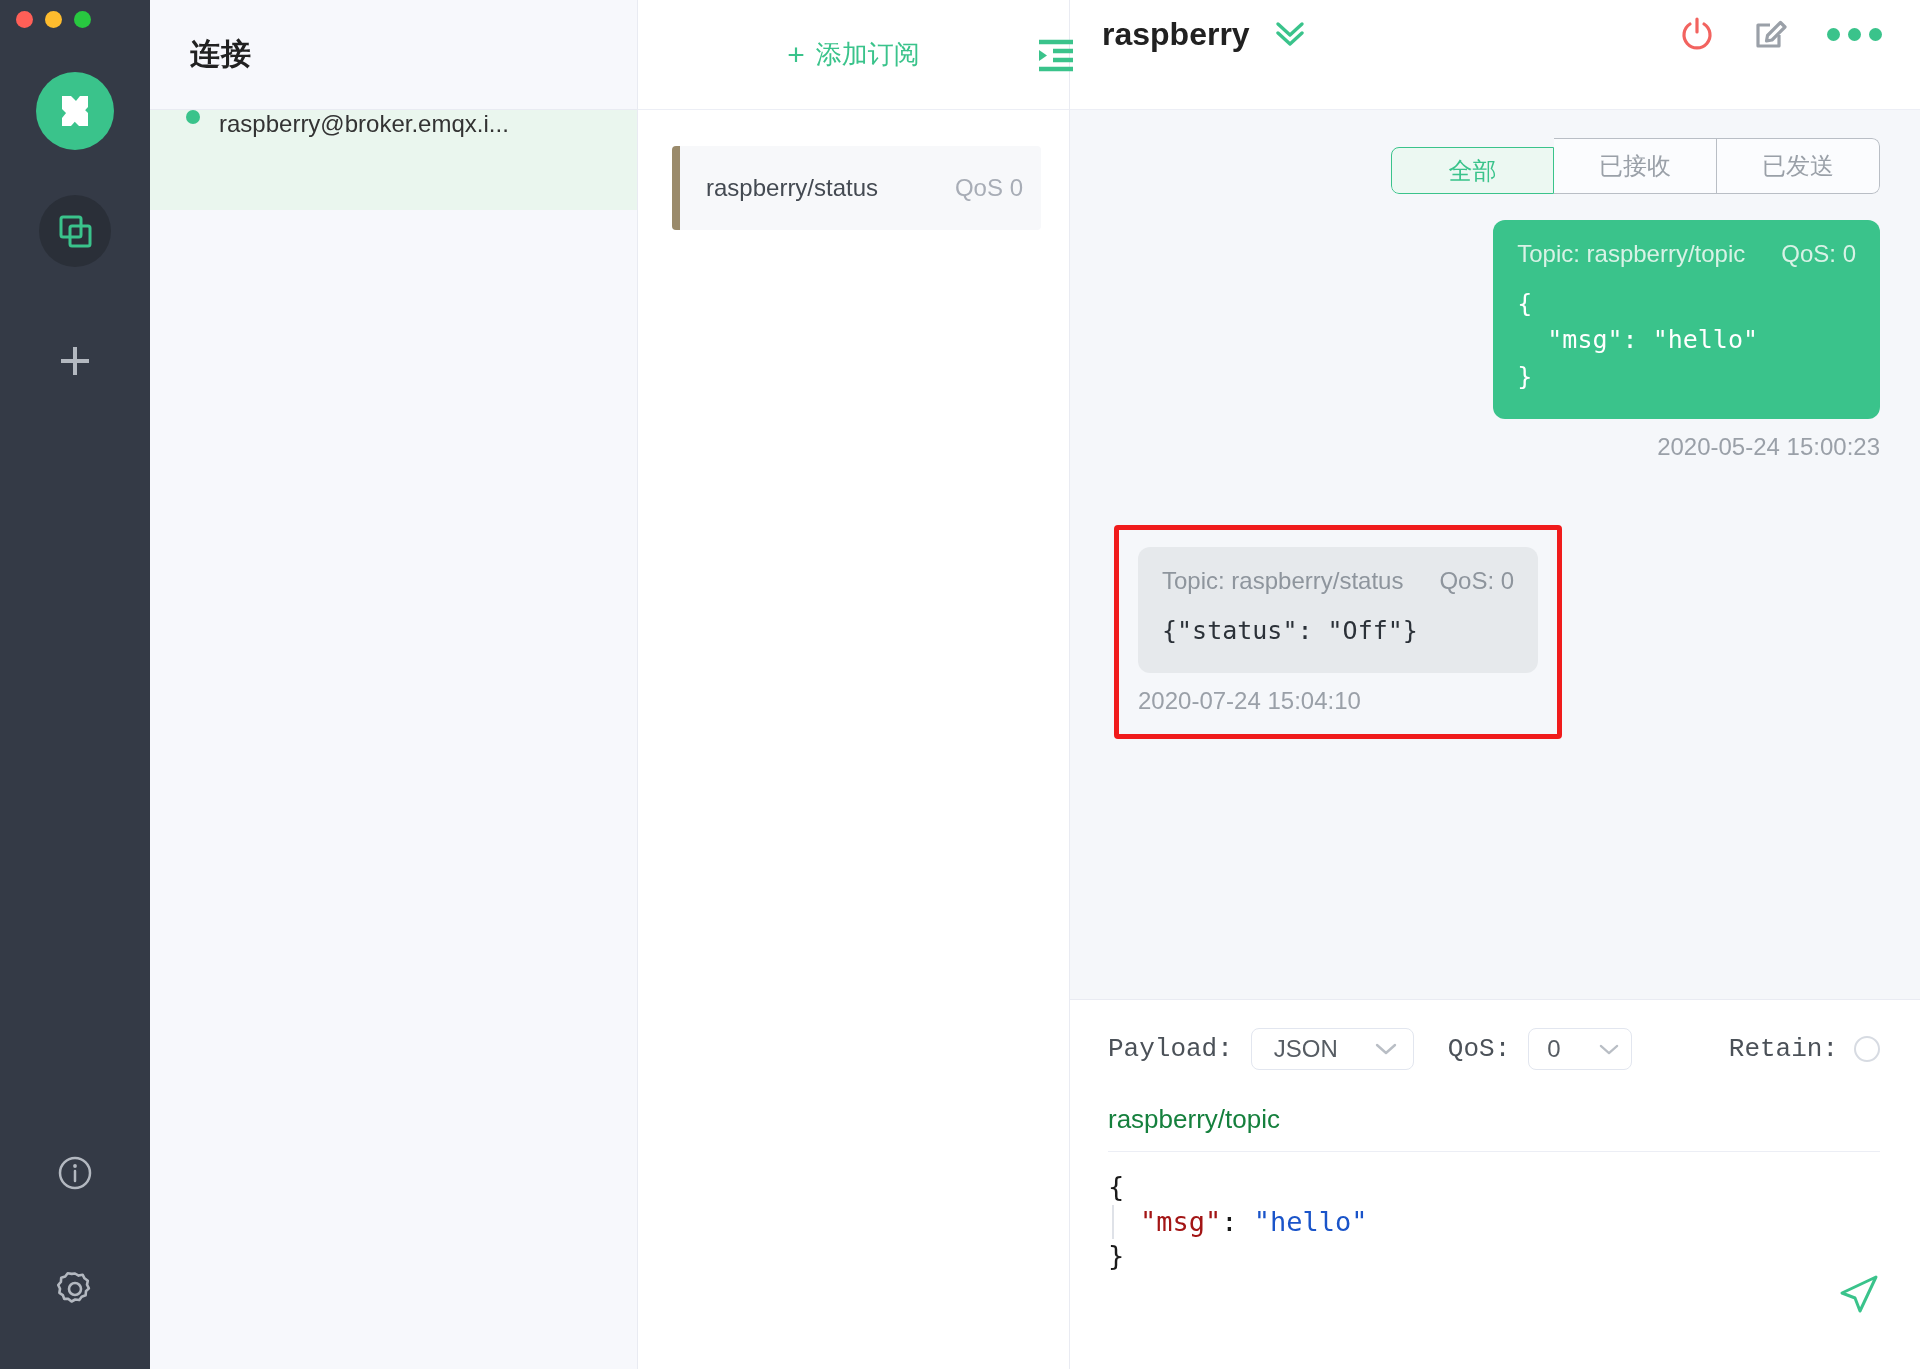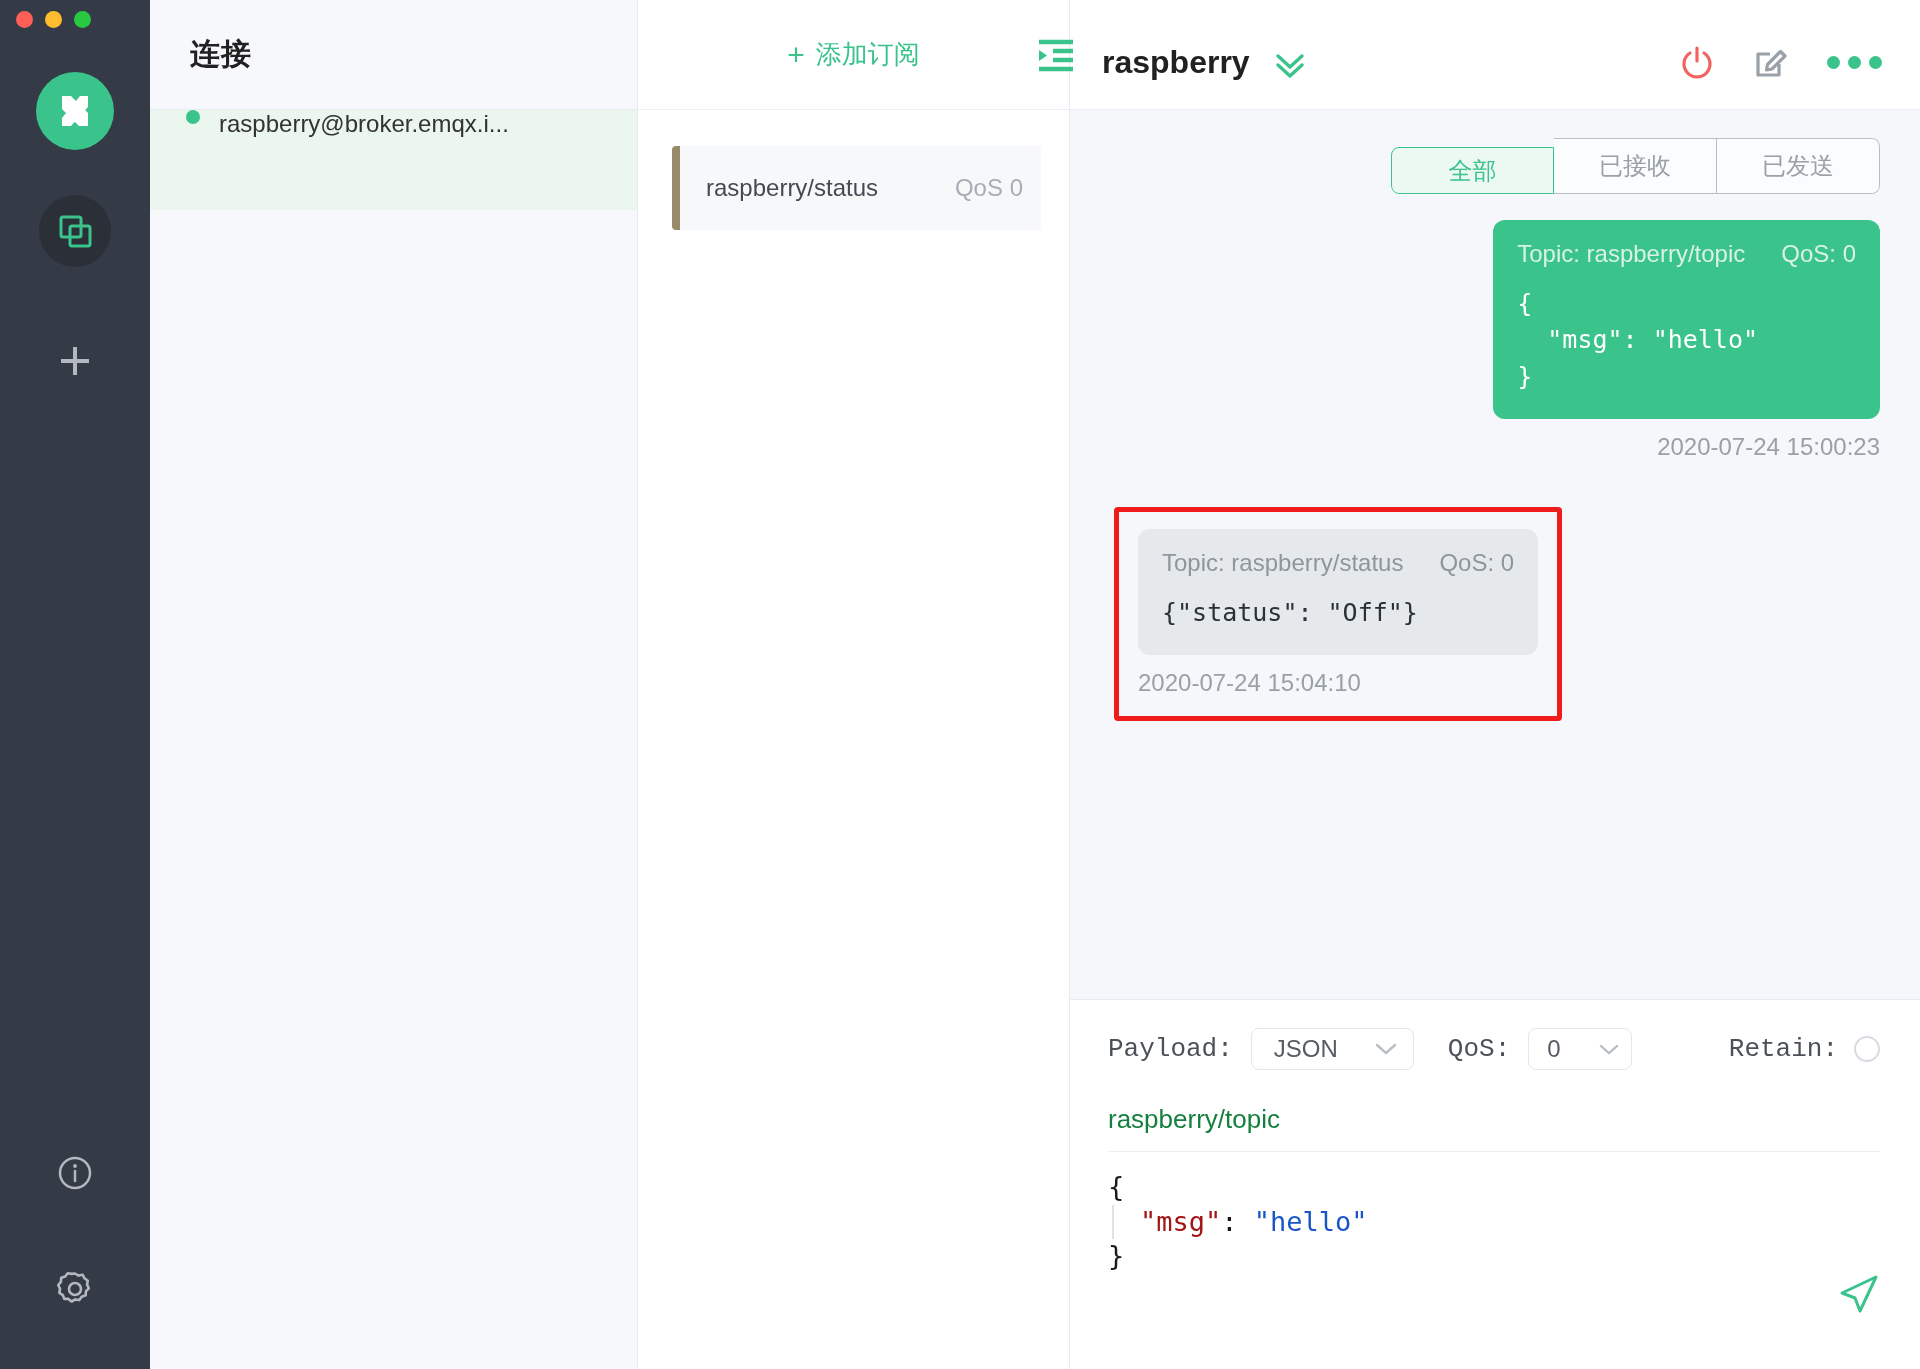--- a/index.html
+++ b/index.html
@@ -184,21 +184,21 @@
     flex: 1;
     display: flex;
     flex-direction: column;
     background: #ffffff;
     min-width: 0;
   }
   .main-header {
     height: 110px;
     flex: 0 0 110px;
     display: flex;
-    align-items: center;
+    align-items: flex-start;
     padding: 16px 38px 0 32px;
     background: #ffffff;
     border-bottom: 1px solid #eceef5;
   }
   .main-title {
     font-size: 32px;
     font-weight: 700;
     color: #212121;
   }
   .chev-down { margin-left: 22px; display: flex; align-items: center; cursor: pointer; }
@@ -283,21 +283,21 @@
 
   .msg-time {
     font-size: 24px;
     color: #9aa0a8;
     margin-top: 14px;
   }
 
   .recv-wrap {
     position: relative;
     display: inline-block;
-    margin-top: 46px;
+    margin-top: 64px;
     padding: 22px 24px 24px 24px;
     margin-left: 4px;
   }
   .recv-wrap .annot-box {
     position: absolute;
     inset: 0;
     border: 5px solid #f01b1b;
     border-radius: 4px;
     pointer-events: none;
   }
@@ -519,21 +519,21 @@
         <div class="msg-row sent">
           <div class="bubble sent">
             <div class="bubble-meta">
               <span>Topic: raspberry/topic</span>
               <span>QoS: 0</span>
             </div>
             <div class="bubble-body">{
   "msg": "hello"
 }</div>
           </div>
-          <div class="msg-time">2020-07-24 15:00:23</div>
+          <div class="msg-time">2020-05-24 15:00:23</div>
         </div>
 
         <div class="msg-row received">
           <div class="recv-wrap">
             <div class="annot-box"></div>
             <div class="bubble received">
               <div class="bubble-meta">
                 <span>Topic: raspberry/status</span>
                 <span>QoS: 0</span>
               </div>

